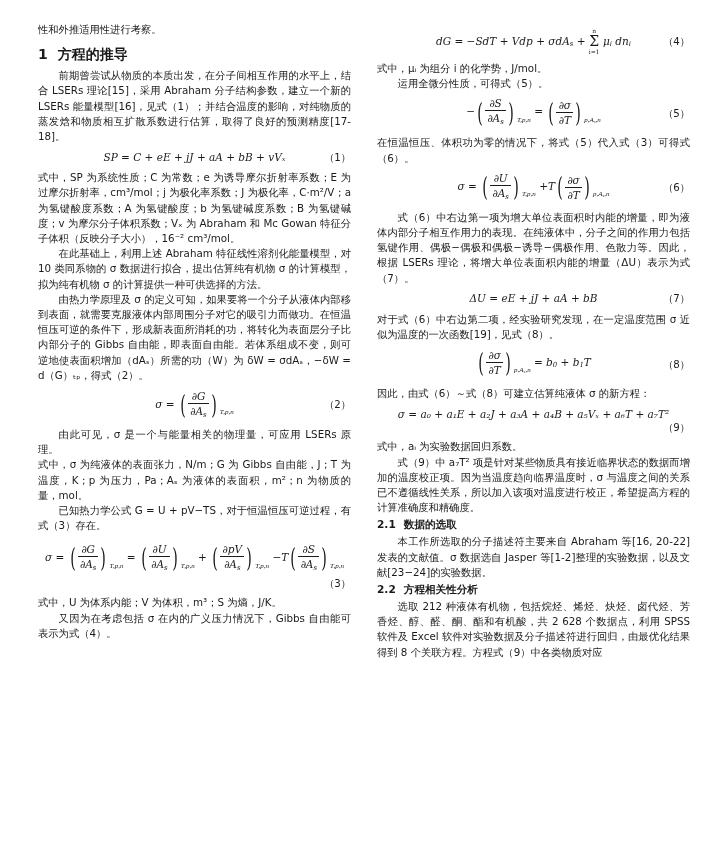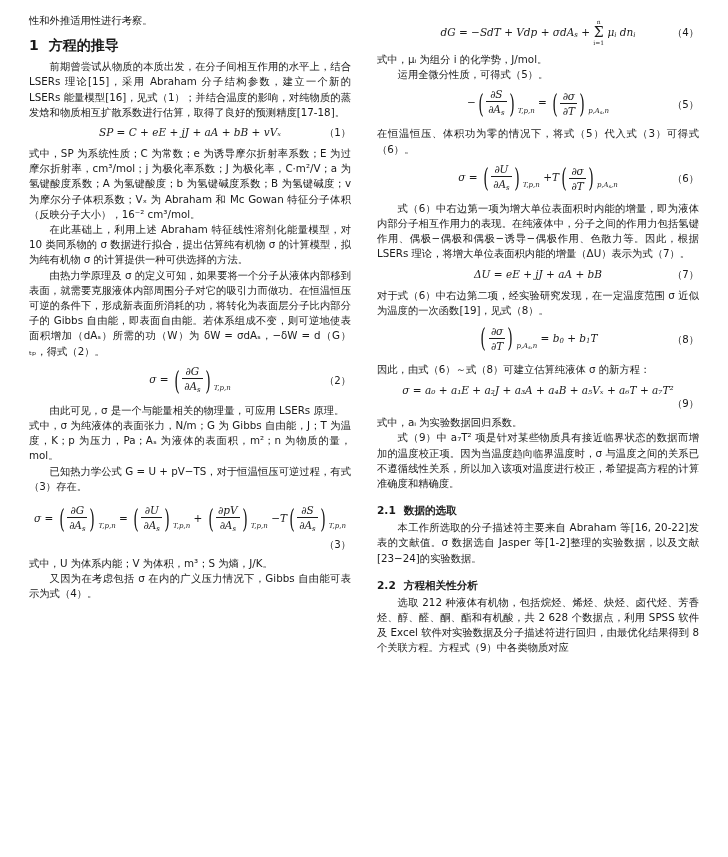--- a/index.html
+++ b/index.html
@@ -11,21 +11,21 @@
     width: 728px;
     height: 857px;
     font-family: "DejaVu Sans", "Liberation Sans", sans-serif;
     color: #1a1a1a;
     overflow: hidden;
   }
   .page {
     position: relative;
     width: 728px;
     height: 857px;
-    padding: 3px;
+    padding: 12px;
     box-sizing: border-box;
   }
   .columns {
     display: flex;
     gap: 26px;
     padding: 10px 26px 0 26px;
     box-sizing: border-box;
     height: 857px;
   }
   .col {
@@ -47,21 +47,21 @@
     font-weight: bold;
     margin: 9px 0 6px 0;
     line-height: 16px;
   }
   .sec-h1 .num {
     margin-right: 10px;
   }
   .sec-h2 {
     font-size: 10.6px;
     font-weight: bold;
-    margin: 12px 0 2px 0;
+    margin: 2px 0 2px 0;
     line-height: 15px;
   }
   .sec-h2 .num {
     margin-right: 8px;
   }
   
   .eq {
     display: flex;
     align-items: center;
     justify-content: center;
@@ -118,20 +118,21 @@
     line-height: 26px;
     transform: scaleX(0.55);
     font-family: "DejaVu Serif", serif;
   }
   .sub-out {
     display: inline-block;
     vertical-align: -0.9em;
     font-size: 7px;
     font-style: italic;
     margin-left: 1px;
+    font-family: Liberation Serif, serif;
   }
   .sigma-sum {
     display: inline-block;
     vertical-align: middle;
     text-align: center;
     font-style: normal;
     line-height: 8px;
     font-size: 7px;
   }
   .sigma-sum .big {

